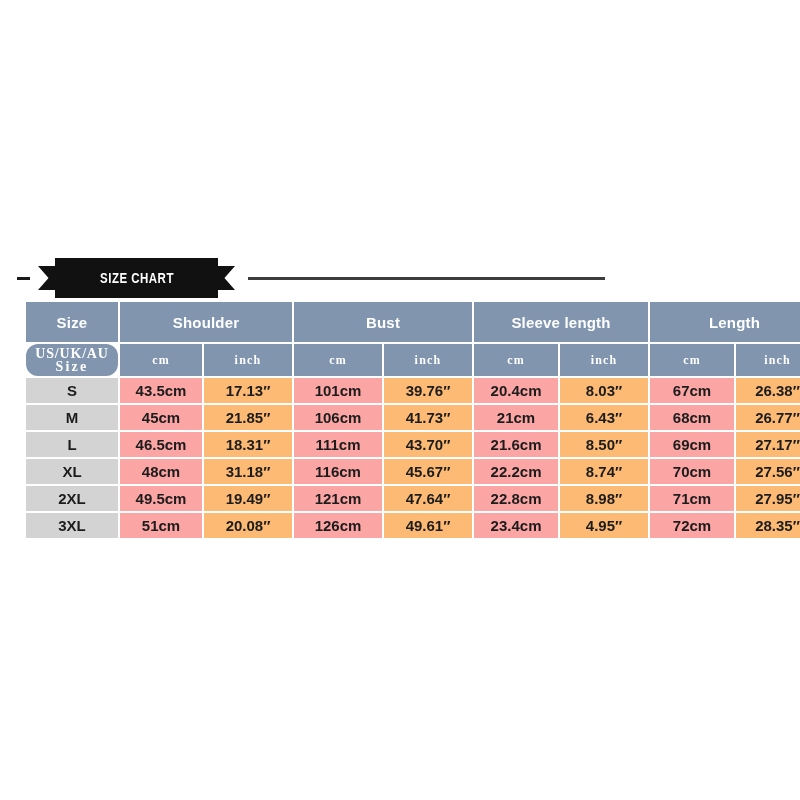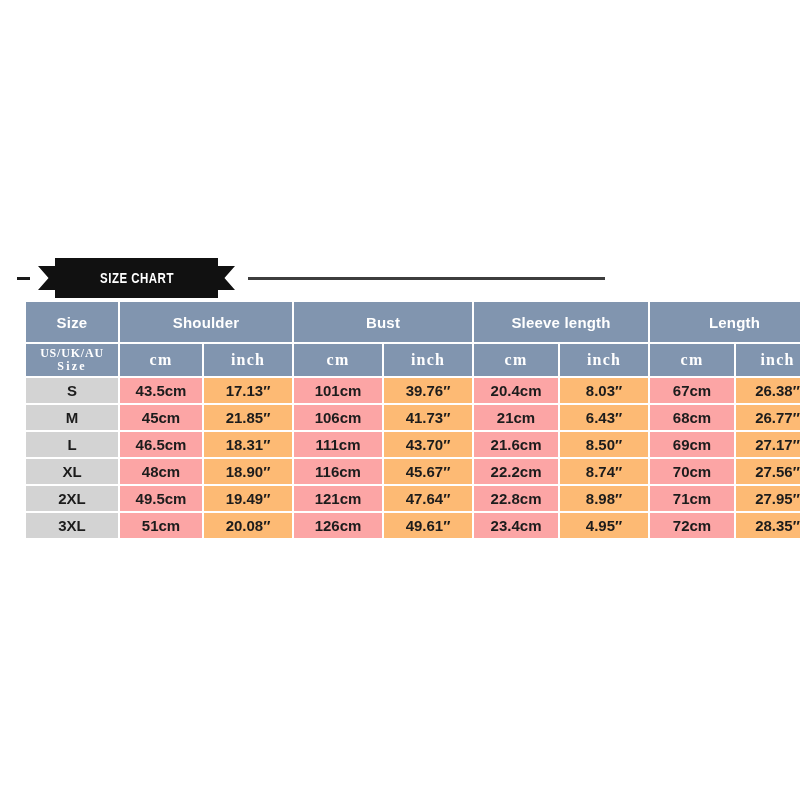--- a/index.html
+++ b/index.html
@@ -109,29 +109,30 @@
     height: 40px;
     font-size: 15px;
     font-weight: bold;
     font-family: "Liberation Sans", sans-serif;
     letter-spacing: 0.2px;
   }
   tr.head-sub td {
     background: #8195af;
     color: #ffffff;
     height: 32px;
-    font-size: 16px;
+    font-size: 12px;
     font-weight: bold;
     font-family: "Liberation Serif", serif;
     letter-spacing: 1.2px;
   }
   tr.head-sub td.sub-size {
-    font-size: 12px;
+    font-size: 14px;
     line-height: 13px;
     letter-spacing: 0.8px;
+    border-radius: 12px;
   }
   .sub-size-line2 {
     letter-spacing: 2.2px;
   }
 
   
   tr.data-row td {
     height: 25px;
     font-size: 15px;
     font-weight: 600;
@@ -231,21 +232,21 @@
           <td class="cell-inch">43.70″</td>
           <td class="cell-cm">21.6cm</td>
           <td class="cell-inch">8.50″</td>
           <td class="cell-cm">69cm</td>
           <td class="cell-inch">27.17″</td>
         </tr>
 
         <tr class="data-row">
           <td class="cell-size">XL</td>
           <td class="cell-cm">48cm</td>
-          <td class="cell-inch">18.90″</td>
+          <td class="cell-inch">31.18″</td>
           <td class="cell-cm">116cm</td>
           <td class="cell-inch">45.67″</td>
           <td class="cell-cm">22.2cm</td>
           <td class="cell-inch">8.74″</td>
           <td class="cell-cm">70cm</td>
           <td class="cell-inch">27.56″</td>
         </tr>
 
         <tr class="data-row">
           <td class="cell-size">2XL</td>

